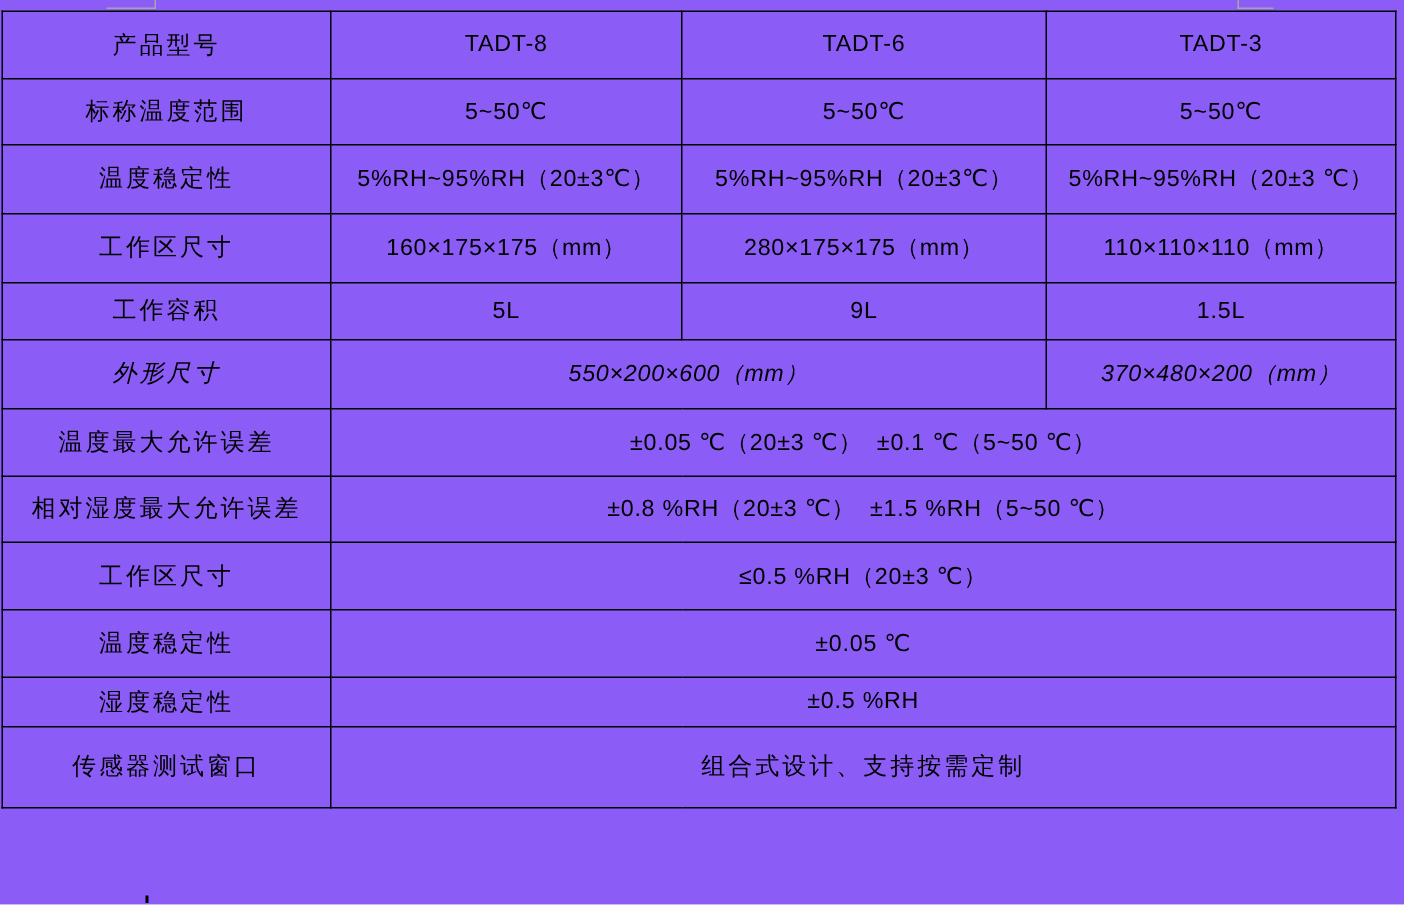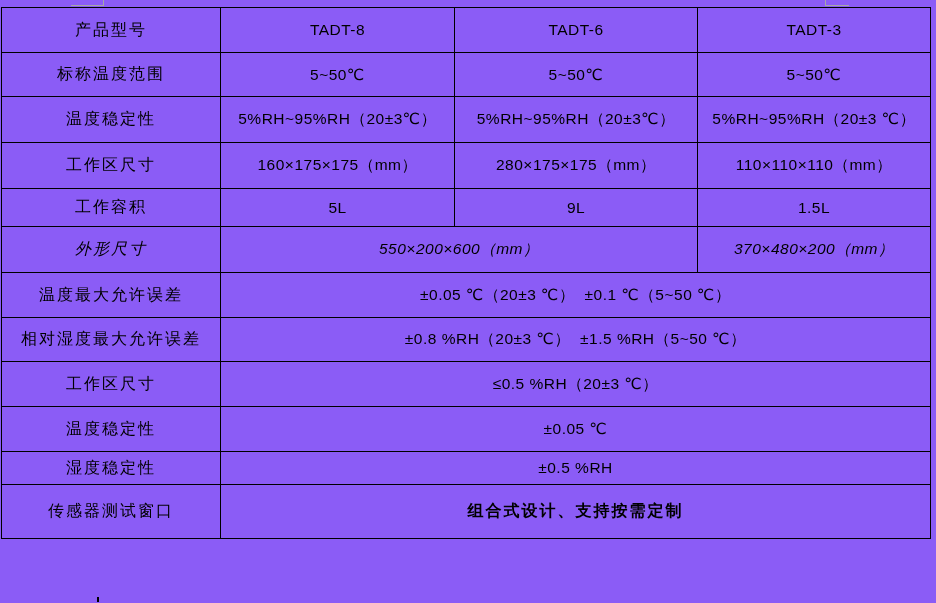--- a/index.html
+++ b/index.html
@@ -61,21 +61,20 @@
   .value {
     font-family: "Liberation Sans", "DejaVu Sans", sans-serif;
     font-size: 15.5px;
     letter-spacing: 0.5px;
     white-space: pre-wrap;
   }
   .value-cjk {
     font-family: "Liberation Serif", "DejaVu Serif", serif;
     font-size: 16px;
     letter-spacing: 2px;
-    font-weight: bold;
   }
   
   .handle-tl {
     position: absolute;
     left: 71px;
     top: 0;
     width: 32px;
     height: 5px;
     border-right: 1.5px solid #a6a6a6;
     border-bottom: 1.5px solid #a6a6a6;

